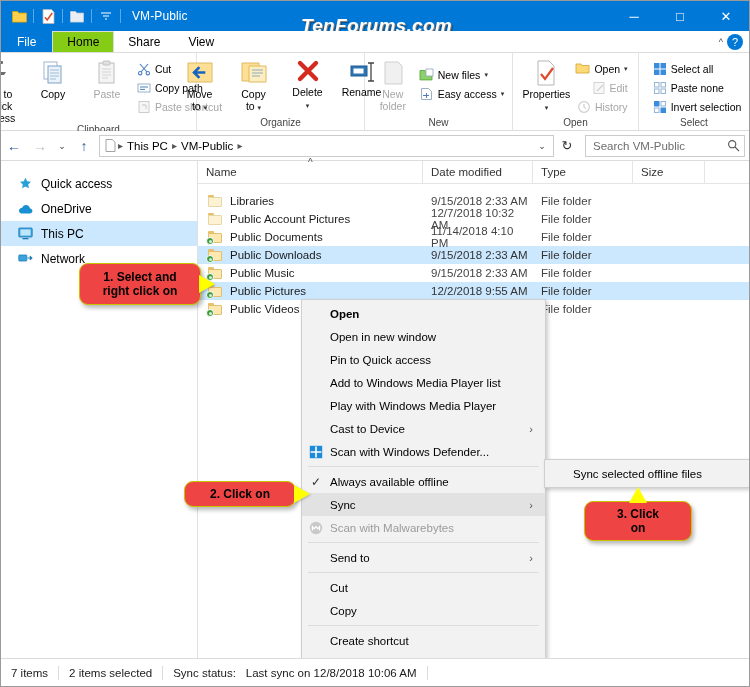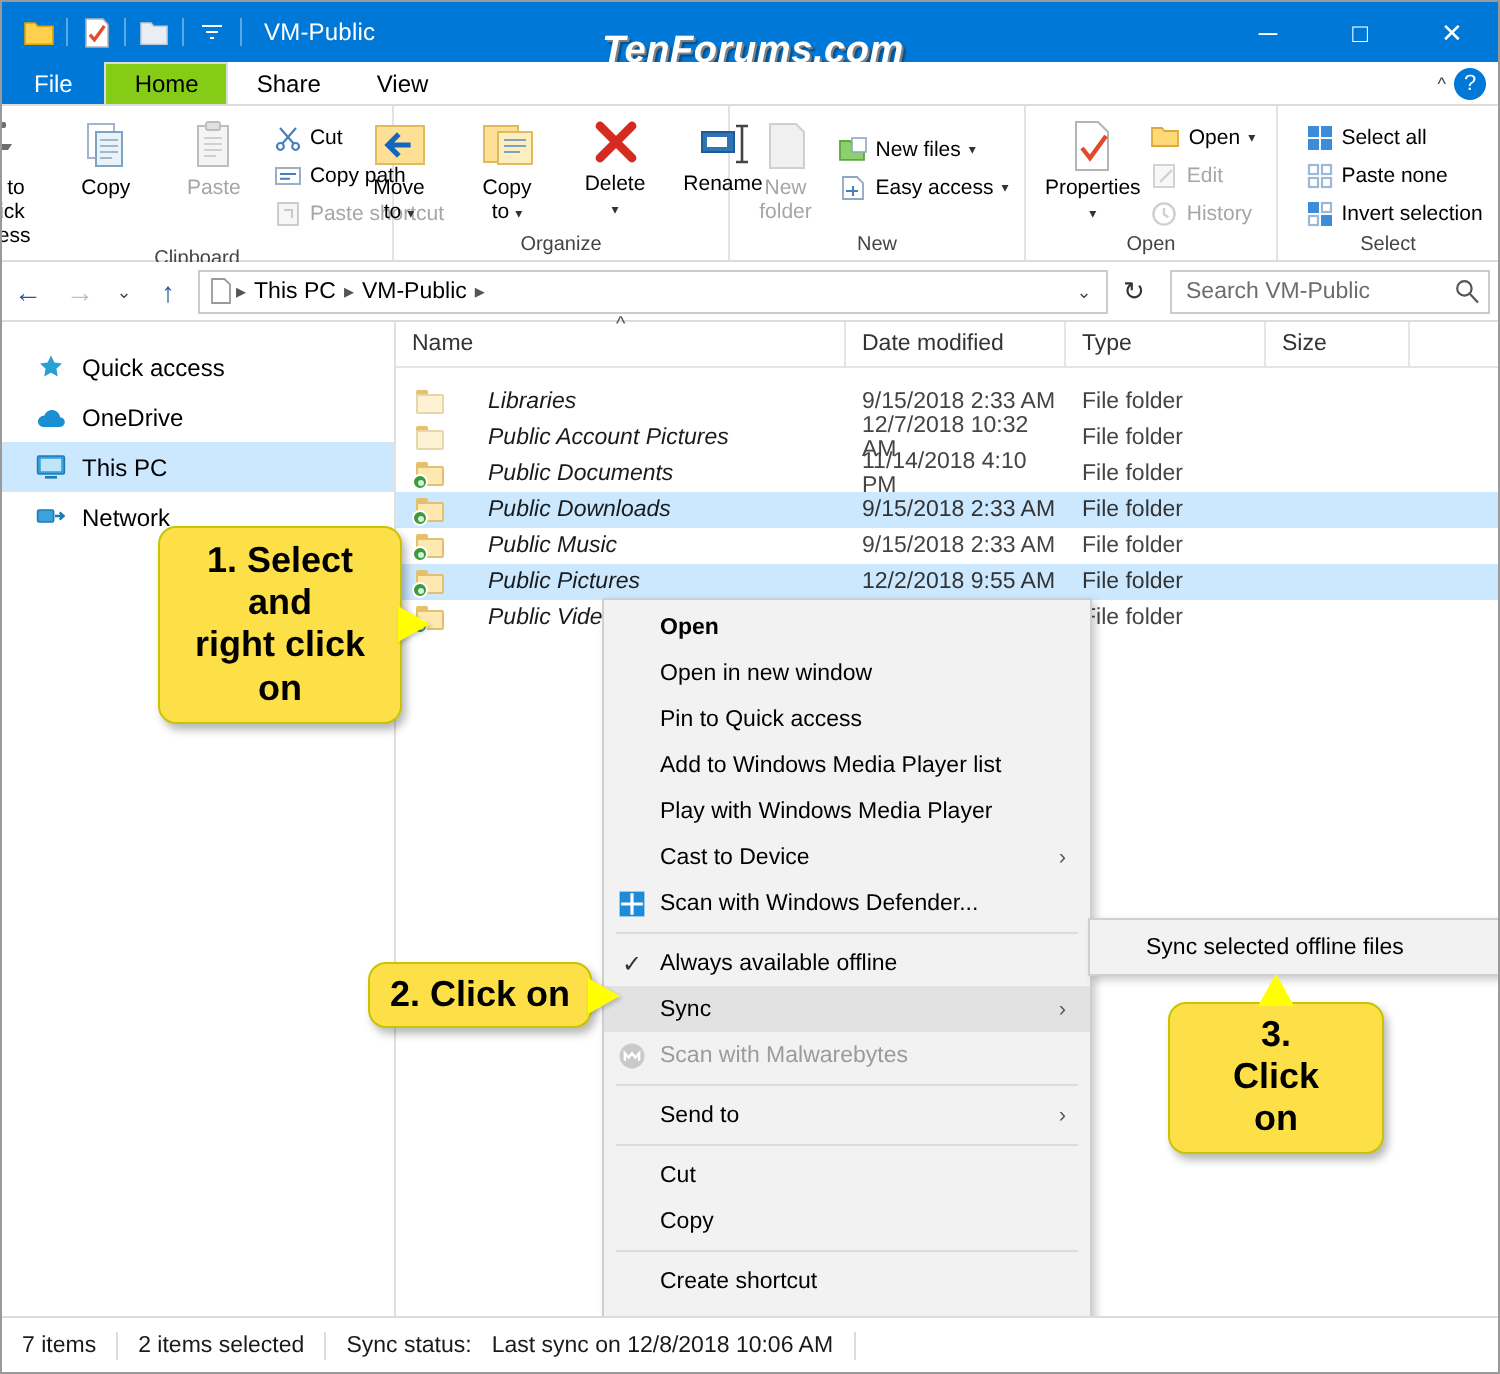--- a/index.html
+++ b/index.html
@@ -91,21 +91,21 @@
     padding: 2px 1px 0 1px; text-align: center;
   }
   .big-btn .lbl { font-size: 10.5px; color: #000; line-height: 1.12; margin-top: 2px; }
   .big-btn.dim .lbl { color: #a6a6a6; }
   .ico { display: flex; align-items: center; justify-content: center; }
   .small-col { display: flex; flex-direction: column; justify-content: center; padding-top: 2px; }
   .small-btn {
     display: flex; align-items: center; gap: 4px; height: 19px; padding: 0 3px;
     font-size: 10.5px; color: #000; white-space: nowrap;
   }
-  .small-btn.dim { color: #a6a6a6; }
+  .small-btn.dim { color: #a6a6a6; justify-content: flex-end; }
   .caret { font-size: 7px; color: #333; }
 
   
   .addrbar {
     position: absolute; left: 0; top: 130px; width: 748px; height: 30px;
     display: flex; align-items: center; background: #ffffff;
     border-bottom: 1px solid #dcdcdc;
   }
   .nav-btn {
     width: 26px; height: 26px; display: flex; align-items: center; justify-content: center;
@@ -149,21 +149,21 @@
     font-size: 11.5px; color: #333; position: relative;
   }
   .colhdr .c { padding-left: 8px; border-right: 1px solid #e5e5e5; height: 23px; display:flex; align-items:center; }
   .sort-arrow {
     position: absolute; left: 110px; top: -4px; font-size: 10px; color: #555;
   }
   .row {
     display: flex; height: 18px; align-items: center; font-size: 11.5px; color: #1a1a1a;
   }
   .row.sel { background: #cce8ff; }
-  .row .name { display: flex; align-items: flex-end; gap: 22px; padding-left: 10px; font-style: italic; }
+  .row .name { display: flex; align-items: flex-end; gap: 8px; padding-left: 10px; }
   .row .c { padding-left: 8px; }
 
   
   .folder { position: relative; width: 14px; height: 12px; }
   .folder .tabp {
     position: absolute; left: 0; top: 0; width: 6px; height: 2.5px;
     background: #e8c06a; border-radius: 1px 1px 0 0;
   }
   .folder .body {
     position: absolute; left: 0; top: 2px; width: 14px; height: 10px;
@@ -212,22 +212,22 @@
   .statusbar {
     position: absolute; left: 0; bottom: 0; width: 748px; height: 28px;
     border-top: 1px solid #dcdcdc; background: #ffffff;
     display: flex; align-items: center; font-size: 11.5px; color: #1a1a1a;
   }
   .sb-cell { padding: 0 10px; height: 16px; display: flex; align-items: center; }
   .sb-sep { width: 1px; height: 14px; background: #dcdcdc; }
 
   
   .callout {
-    position: absolute; background: #fde047; border: 1px solid #c9c400;
-    border-radius: 9px; color: #000; font-weight: bold; font-size: 18px;
+    position: absolute; background: #ef4444; border: 1px solid #c9c400;
+    border-radius: 9px; color: #000; font-weight: bold; font-size: 12px;
     line-height: 1.18; text-align: center; padding: 6px 10px;
     box-shadow: 2px 3px 4px rgba(0,0,0,.28);
     z-index: 50;
   }
   .callout .tail {
     position: absolute; width: 0; height: 0;
   }
   
   .tail-right {
     right: -15px; top: 50%; margin-top: -9px;

